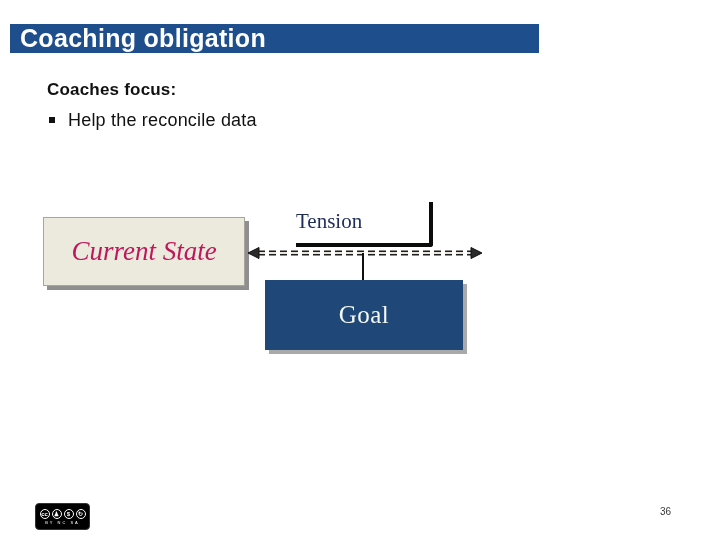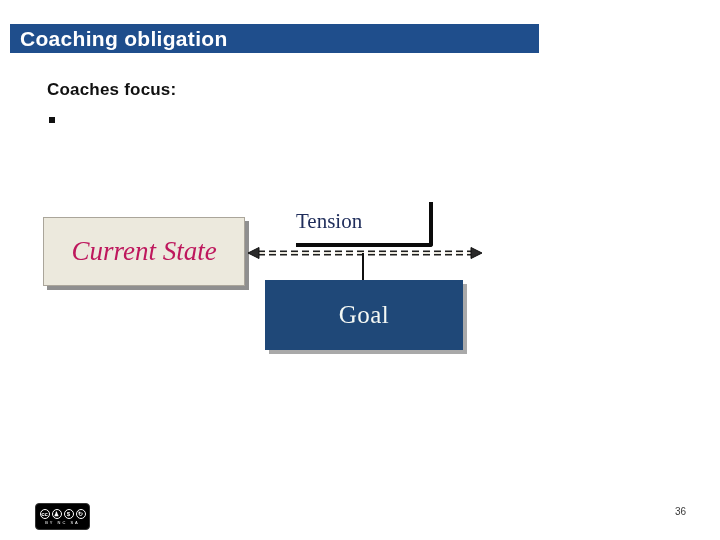--- a/index.html
+++ b/index.html
@@ -13,21 +13,21 @@
   body{
     width:720px;height:540px;overflow:hidden;
     background:var(--page-bg);
     font-family:"Liberation Sans",sans-serif;
   }
   .slide{position:relative;width:720px;height:540px;background:var(--page-bg);}
 
   .title-bar{
     position:absolute;left:10px;top:24px;width:529px;height:29px;
     background:var(--title-bar);
-    color:#ffffff;font-size:21px;font-weight:bold;letter-spacing:.3px;
+    color:#ffffff;font-size:25px;font-weight:bold;letter-spacing:.3px;
     line-height:29px;padding-left:10px;box-sizing:border-box;
   }
 
   .heading{
     position:absolute;left:47px;top:80px;
     font-size:17px;font-weight:bold;color:#111;letter-spacing:.2px;
   }
   .bullet-row{
     position:absolute;left:47px;display:flex;align-items:flex-start;
     font-size:18px;color:#111;letter-spacing:.2px;line-height:20px;
@@ -89,37 +89,38 @@
   .cc-circle{
     width:10px;height:10px;border-radius:50%;border:1px solid #fff;
     color:#fff;font-size:6px;line-height:8px;text-align:center;
     box-sizing:border-box;overflow:hidden;font-weight:bold;
   }
   .cc-caption{
     color:#fff;font-size:4px;letter-spacing:2px;line-height:5px;
   }
 
   .page-number{
-    position:absolute;left:660px;top:506px;width:26px;text-align:right;
+    position:absolute;left:660px;top:506px;width:26px;text-align:left;
     font-size:10px;color:#3a3a3a;
   }
 </style>
 </head>
 <body>
 
 <div class="slide">
 
   <div class="title-bar">
     <span>Coaching obligation</span>
   </div>
 
   <div class="heading">Coaches focus:</div>
 
   <div class="bullet-row b1">
     <span class="bullet-square"></span>
+    <span>Help the reconcile data</span>
   </div>
 
 
   <div class="state-box current-state">
     <span>Current State</span>
   </div>
 
   <div class="tension-shadow"></div>
   <div class="tension-label">Tension</div>
 

